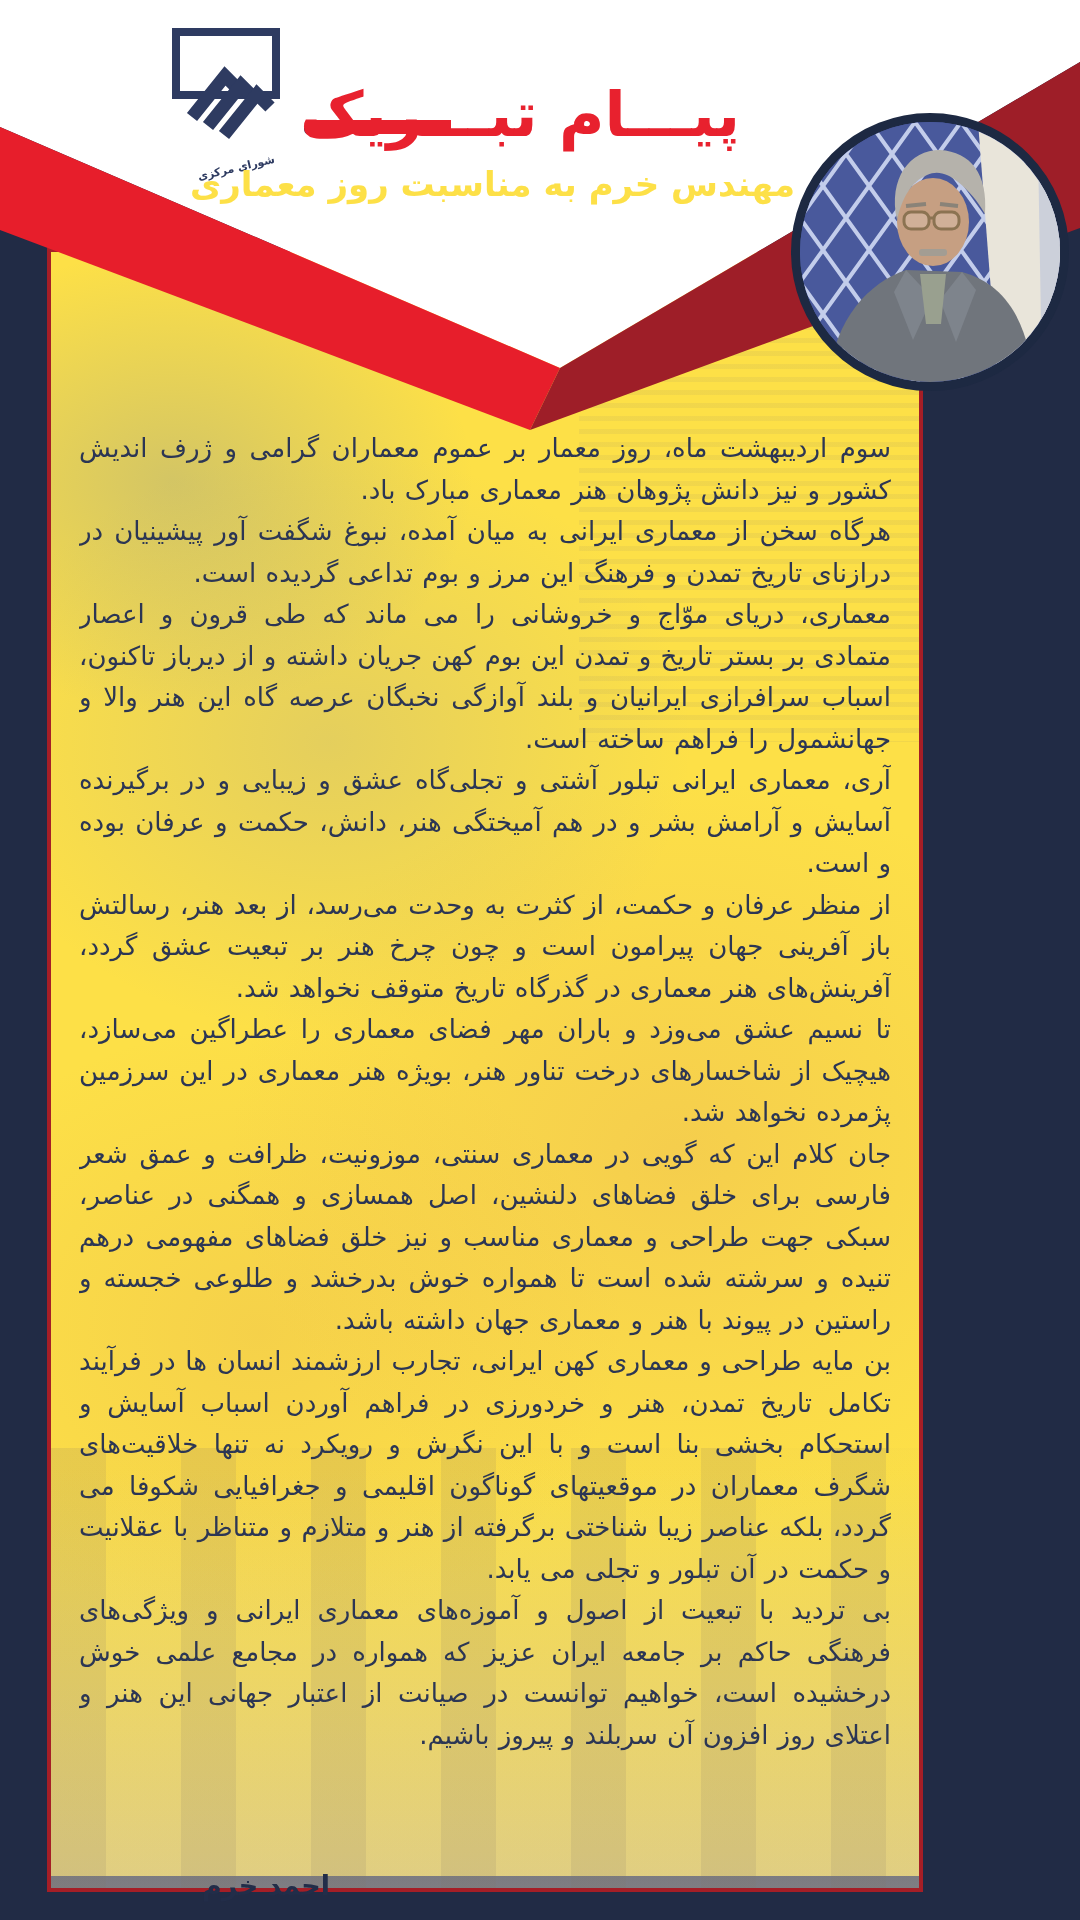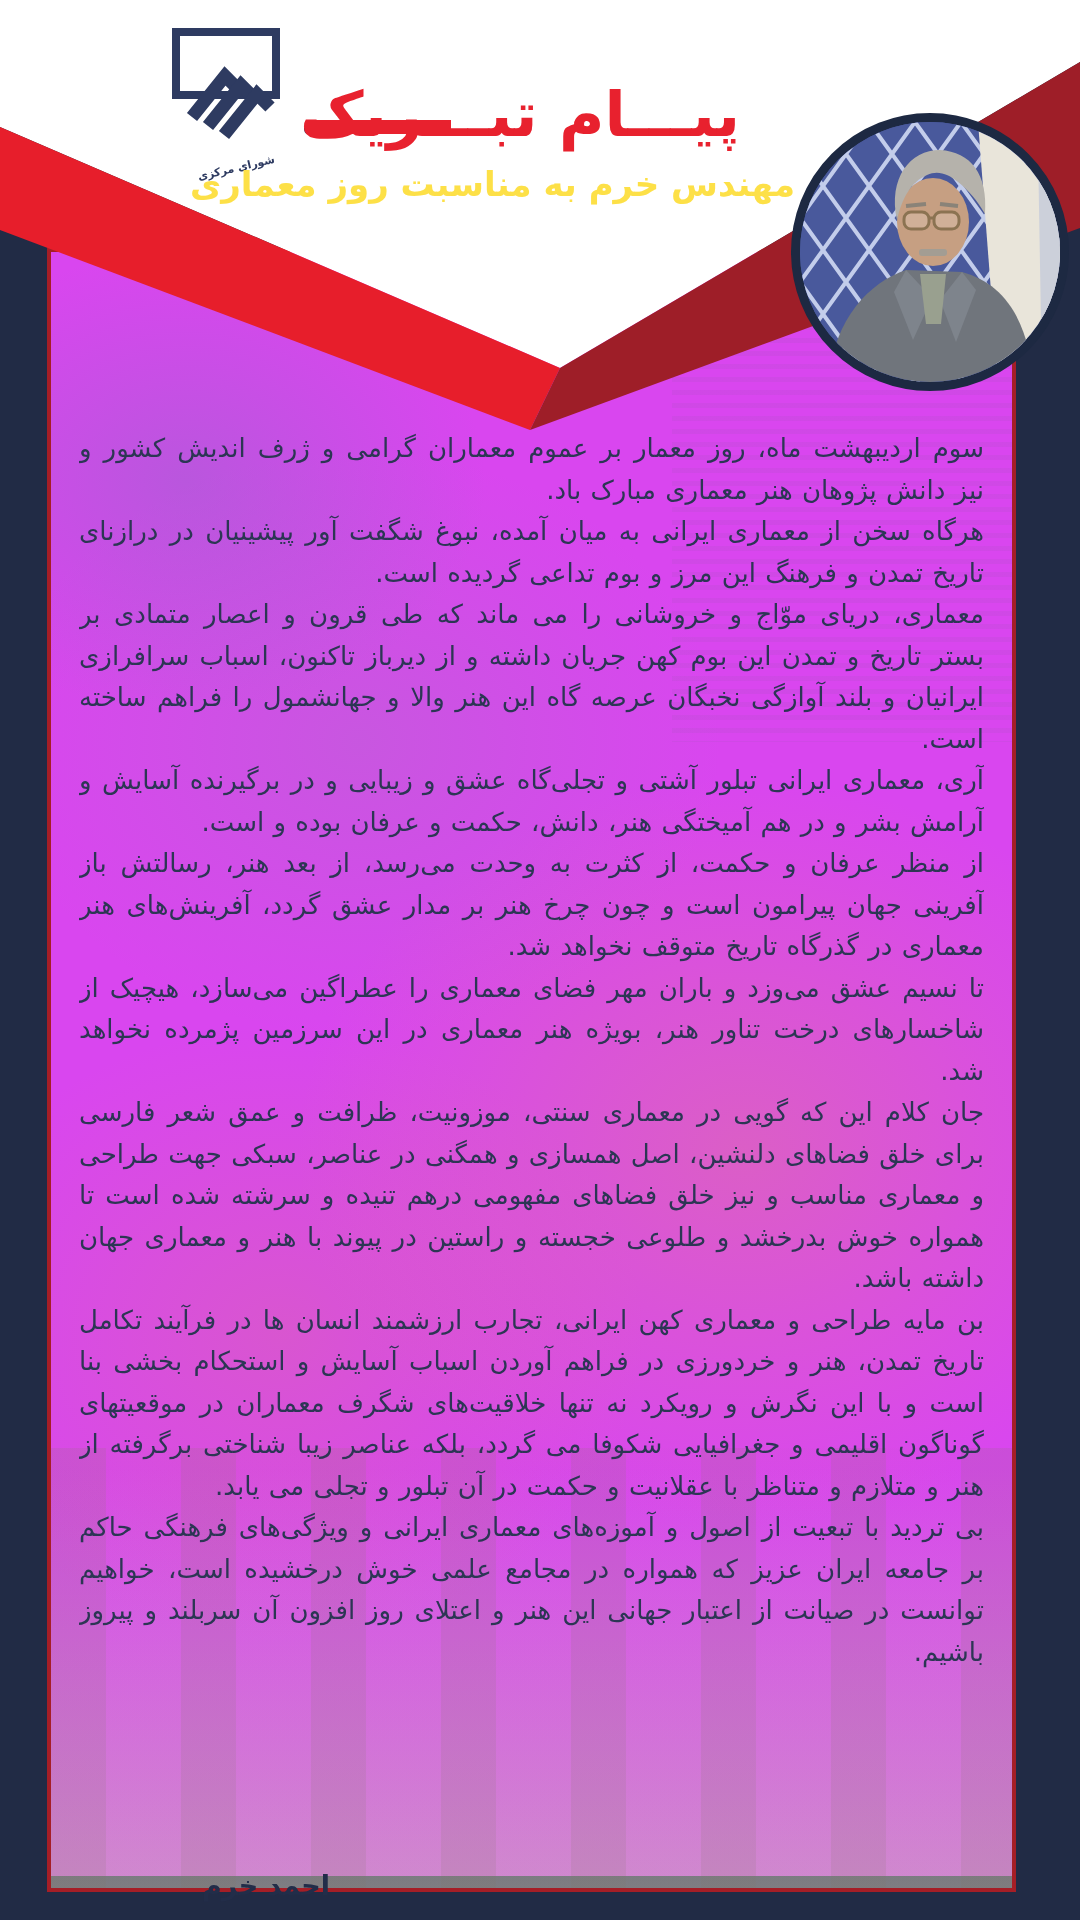--- a/index.html
+++ b/index.html
@@ -1,22 +1,22 @@
 <!DOCTYPE html>
 <html lang="fa"><head>
 <meta charset="utf-8">
 <style>
   html,body{margin:0;padding:0;background:#212b45;}
   *{box-sizing:border-box;}
   .poster{position:relative;width:1080px;height:1920px;background:#212b45;overflow:hidden;
           font-family:"DejaVu Sans",sans-serif;}
 
   
-  .card{position:absolute;left:47px;top:248px;width:969px;height:1644px;
-        border:4px solid #a51e26;background:#d946ef;
+  .card{position:absolute;left:47px;top:248px;width:876px;height:1644px;
+        border:4px solid #a51e26;background:#fde047;
         box-shadow:inset 0 -12px 0 0 #212b45;padding-left:40px;}
   .card-texture{position:absolute;inset:0;pointer-events:none;
     background:
       radial-gradient(ellipse 430px 330px at 14% 14%, rgba(104,128,176,0.28), rgba(104,128,176,0) 70%),
       radial-gradient(ellipse 520px 420px at 32% 30%, rgba(140,145,170,0.22), rgba(140,145,170,0) 70%),
       repeating-linear-gradient(180deg, rgba(95,95,120,0.075) 0 5px, rgba(0,0,0,0) 5px 13px),
       radial-gradient(ellipse 620px 520px at 72% 55%, rgba(224,158,92,0.28), rgba(224,158,92,0) 72%),
       radial-gradient(ellipse 520px 440px at 24% 66%, rgba(214,148,84,0.20), rgba(214,148,84,0) 70%),
       repeating-linear-gradient(90deg, rgba(128,116,102,0.16) 0 55px, rgba(128,116,102,0.02) 55px 130px),
       linear-gradient(0deg, rgba(203,194,182,0.55), rgba(203,194,182,0) 100%);
@@ -60,21 +60,21 @@
 
 <div class="poster">
 
   <div class="card">
     <div class="card-texture"></div>
     <div class="body-text">
       <p>سوم اردیبهشت ماه، روز معمار بر عموم معماران گرامی و ژرف اندیش کشور و نیز دانش پژوهان هنر معماری مبارک باد.</p>
       <p>هرگاه سخن از معماری ایرانی به میان آمده، نبوغ شگفت آور پیشینیان در درازنای تاریخ تمدن و فرهنگ این مرز و بوم تداعی گردیده است.</p>
       <p>معماری، دریای موّاج و خروشانی را می ماند که طی قرون و اعصار متمادی بر بستر تاریخ و تمدن این بوم کهن جریان داشته و از دیرباز تاکنون، اسباب سرافرازی ایرانیان و بلند آوازگی نخبگان عرصه گاه این هنر والا و جهانشمول را فراهم ساخته است.</p>
       <p>آری، معماری ایرانی تبلور آشتی و تجلی‌گاه عشق و زیبایی و در برگیرنده آسایش و آرامش بشر و در هم آمیختگی هنر، دانش، حکمت و عرفان بوده و است.</p>
-      <p>از منظر عرفان و حکمت، از کثرت به وحدت می‌رسد، از بعد هنر، رسالتش باز آفرینی جهان پیرامون است و چون چرخ هنر بر مدار عشق گردد، آفرینش‌های هنر معماری در گذرگاه تاریخ متوقف نخواهد شد.</p>
+      <p>از منظر عرفان و حکمت، از کثرت به وحدت می‌رسد، از بعد هنر، رسالتش باز آفرینی جهان پیرامون است و چون چرخ هنر بر تبعیت عشق گردد، آفرینش‌های هنر معماری در گذرگاه تاریخ متوقف نخواهد شد.</p>
       <p>تا نسیم عشق می‌وزد و باران مهر فضای معماری را عطراگین می‌سازد، هیچیک از شاخسارهای درخت تناور هنر، بویژه هنر معماری در این سرزمین پژمرده نخواهد شد.</p>
       <p>جان کلام این که گویی در معماری سنتی، موزونیت، ظرافت و عمق شعر فارسی برای خلق فضاهای دلنشین، اصل همسازی و همگنی در عناصر، سبکی جهت طراحی و معماری مناسب و نیز خلق فضاهای مفهومی درهم تنیده و سرشته شده است تا همواره خوش بدرخشد و طلوعی خجسته و راستین در پیوند با هنر و معماری جهان داشته باشد.</p>
       <p>بن مایه طراحی و معماری کهن ایرانی، تجارب ارزشمند انسان ها در فرآیند تکامل تاریخ تمدن، هنر و خردورزی در فراهم آوردن اسباب آسایش و استحکام بخشی بنا است و با این نگرش و رویکرد نه تنها خلاقیت‌های شگرف معماران در موقعیتهای گوناگون اقلیمی و جغرافیایی شکوفا می گردد، بلکه عناصر زیبا شناختی برگرفته از هنر و متلازم و متناظر با عقلانیت و حکمت در آن تبلور و تجلی می یابد.</p>
       <p>بی تردید با تبعیت از اصول و آموزه‌های معماری ایرانی و ویژگی‌های فرهنگی حاکم بر جامعه ایران عزیز که همواره در مجامع علمی خوش درخشیده است، خواهیم توانست در صیانت از اعتبار جهانی این هنر و اعتلای روز افزون آن سربلند و پیروز باشیم.</p>
     </div>
     <div class="signature">
       <p class="name">احمد خرم</p>
       <p class="role">رئیس سازمان نظام مهندسی ساختمان کشور</p>
     </div>
   </div>

